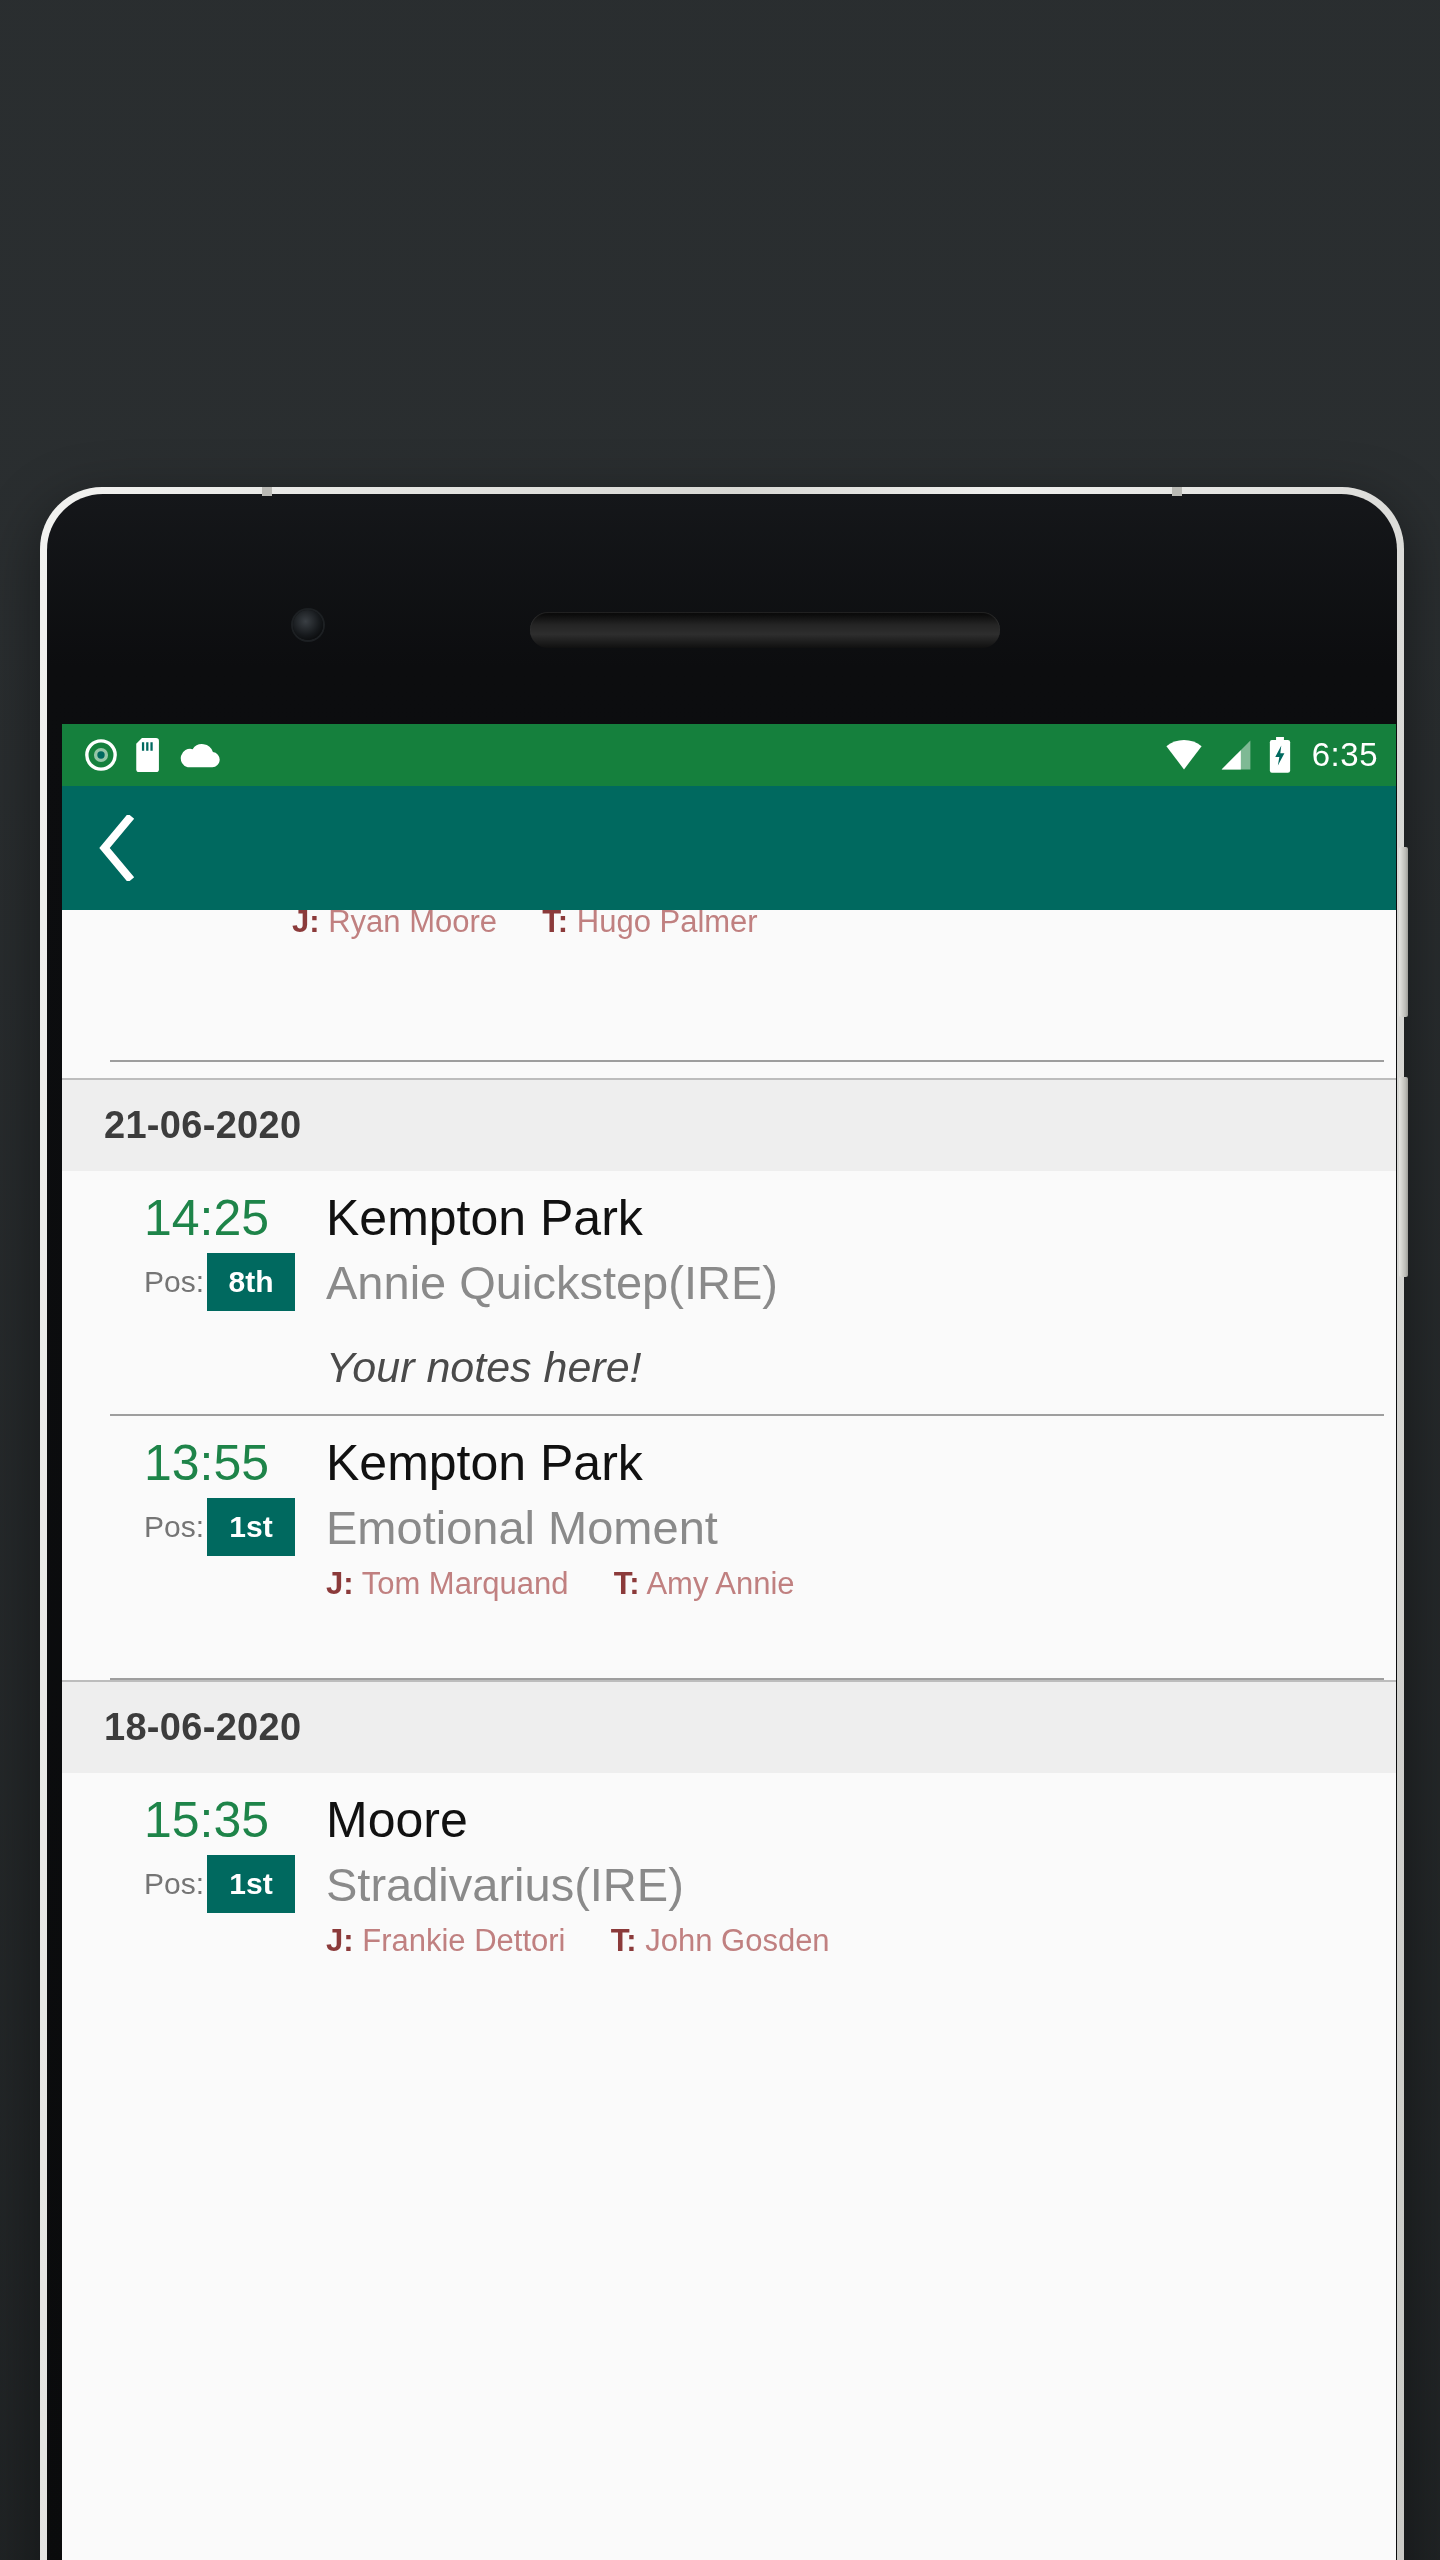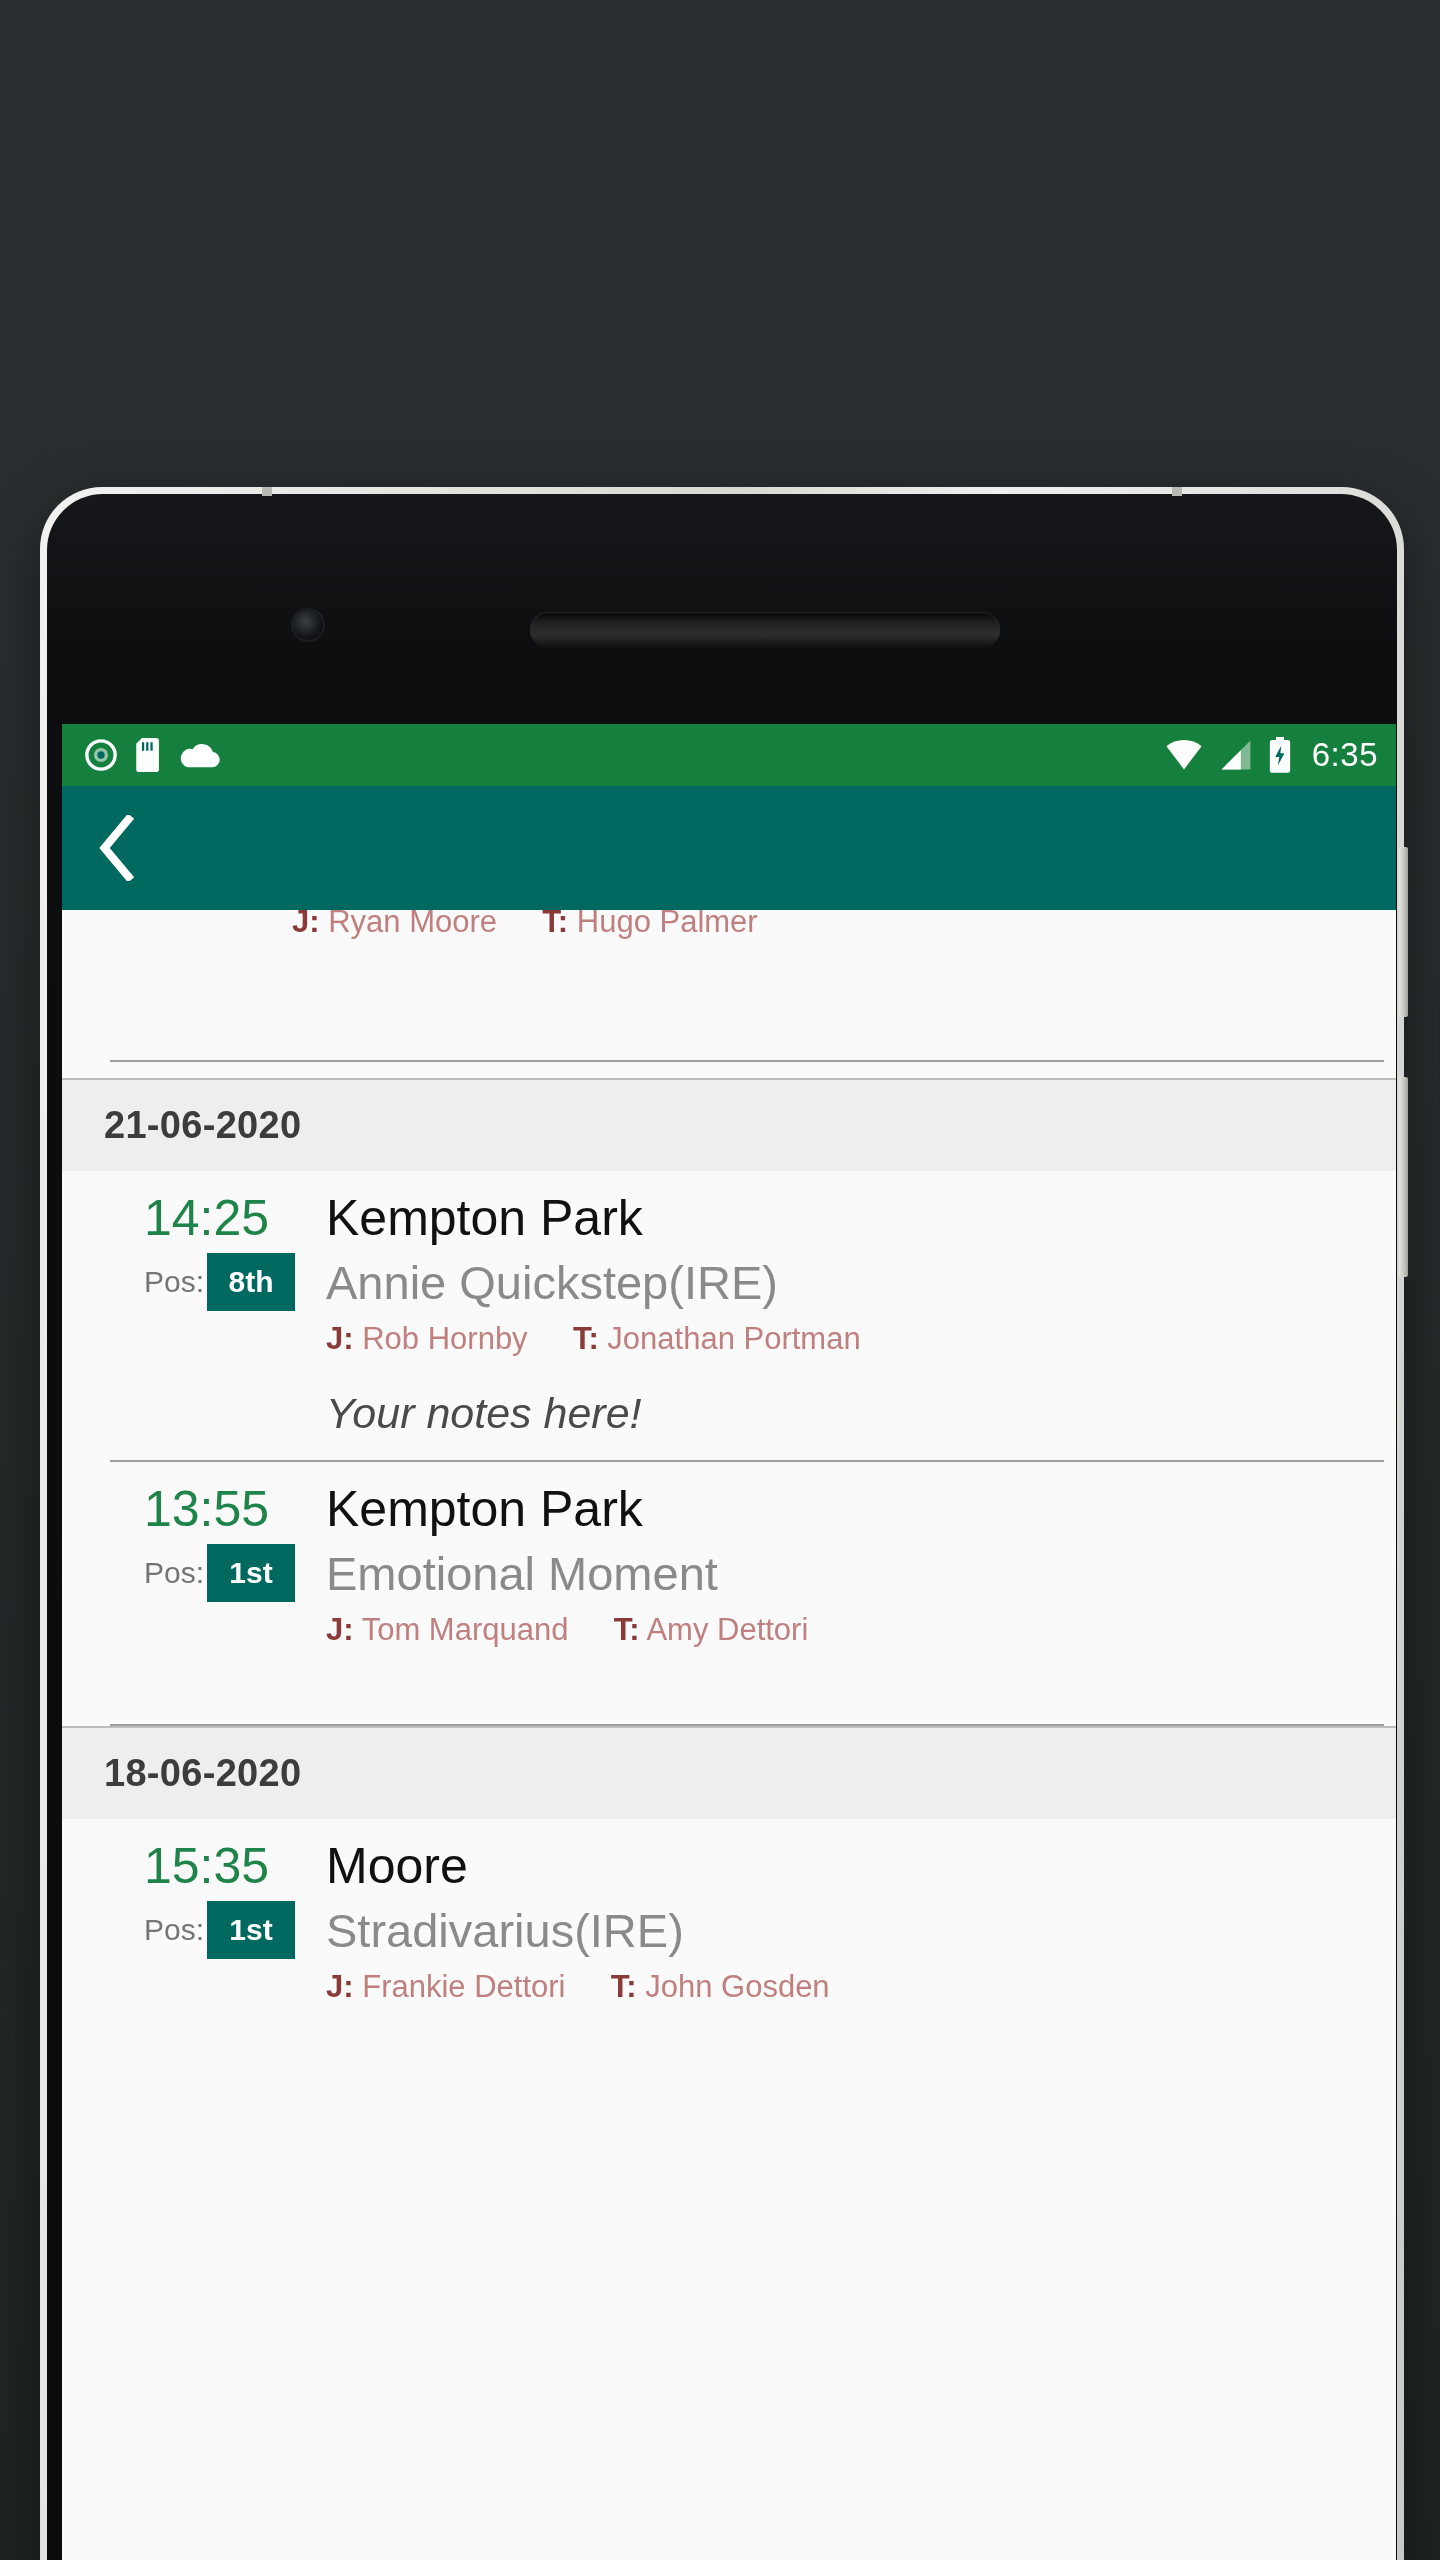--- a/index.html
+++ b/index.html
@@ -308,48 +308,41 @@
               <span class="race-time">14:25</span>
               <span class="course">Kempton Park</span>
             </div>
             <div class="row-2">
               <span class="pos-wrap">
                 <span class="pos-label">Pos:</span>
                 <span class="pos-badge">8th</span>
               </span>
               <span class="horse">Annie Quickstep(IRE)</span>
             </div>
-            <div class="row-3">
-              <span class="jt-key">J:</span>
-              <span class="jt-val">Rob Hornby</span>
-              <span class="jt-gap"></span>
-              <span class="jt-key">T:</span>
-              <span class="jt-val">Jonathan Portman</span>
-            </div>
             <div class="row-notes">Your notes here!</div>
           </div>
 
           <div class="notif">
             <div class="row-1">
               <span class="race-time">13:55</span>
               <span class="course">Kempton Park</span>
             </div>
             <div class="row-2">
               <span class="pos-wrap">
                 <span class="pos-label">Pos:</span>
                 <span class="pos-badge">1st</span>
               </span>
               <span class="horse">Emotional Moment</span>
             </div>
             <div class="row-3">
               <span class="jt-key">J:</span>
               <span class="jt-val">Tom Marquand</span>
               <span class="jt-gap"></span>
               <span class="jt-key">T:</span>
-              <span class="jt-val">Amy Dettori</span>
+              <span class="jt-val">Amy Annie</span>
             </div>
             <div style="height:54px"></div>
           </div>
 
           <div class="date-header">18-06-2020</div>
 
           <div class="notif no-rule">
             <div class="row-1">
               <span class="race-time">15:35</span>
               <span class="course">Moore</span>

